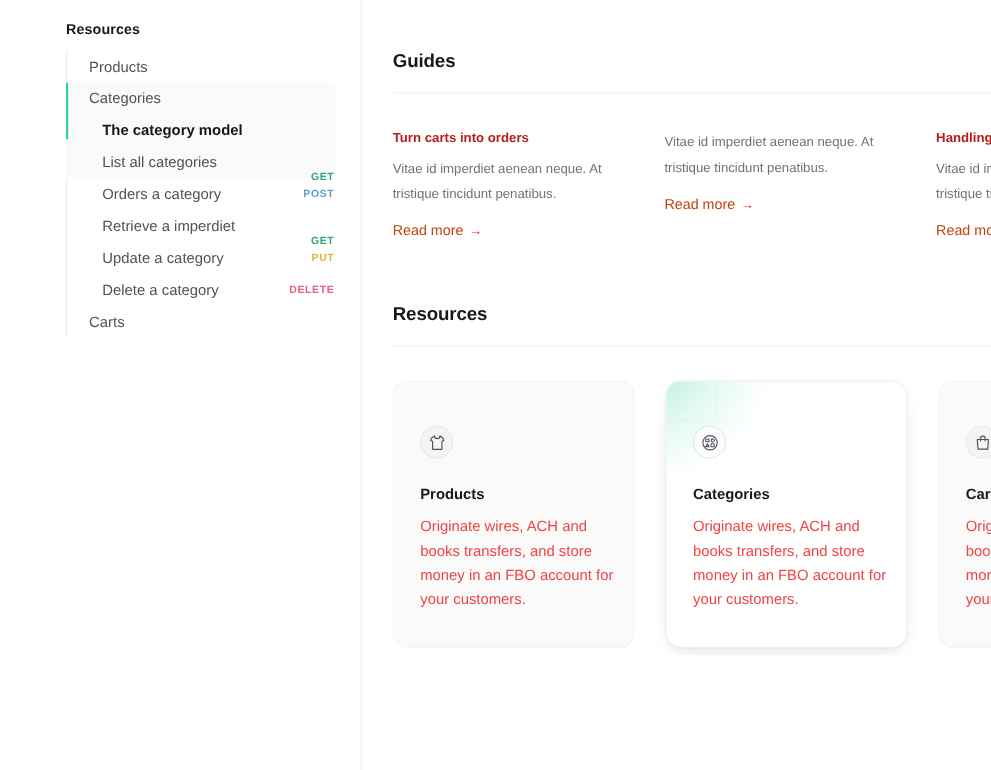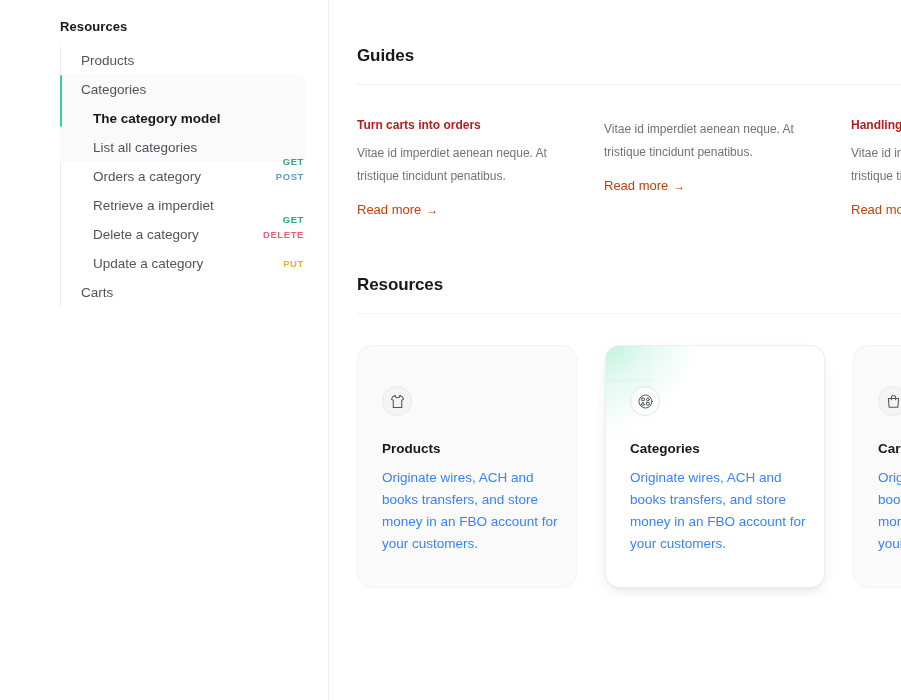--- a/index.html
+++ b/index.html
@@ -246,21 +246,21 @@
     font-weight: 700;
     color: #18181b;
     margin-top: 25px;
   }
 
   .res-desc {
     position: relative;
     z-index: 2;
     font-size: 13.5px;
     line-height: 22px;
-    color: #3b82f6;
+    color: #ef4444;
     margin-top: 11px;
     width: 186px;
   }
 </style>
 </head>
 <body>
 
 <div class="page">
 
   <aside class="sidebar">
@@ -295,27 +295,27 @@
         <span>Orders a category</span>
         <span class="method post">POST</span>
       </div>
 
       <div class="nav-item sub">
         <span>Retrieve a imperdiet</span>
         <span class="method get">GET</span>
       </div>
 
       <div class="nav-item sub">
+        <span>Update a category</span>
+        <span class="method put">PUT</span>
+      </div>
+
+      <div class="nav-item sub">
         <span>Delete a category</span>
         <span class="method delete">DELETE</span>
-      </div>
-
-      <div class="nav-item sub">
-        <span>Update a category</span>
-        <span class="method put">PUT</span>
       </div>
 
       <div class="nav-item">
         <span>Carts</span>
       </div>
 
 
 
     </div>
   </aside>

